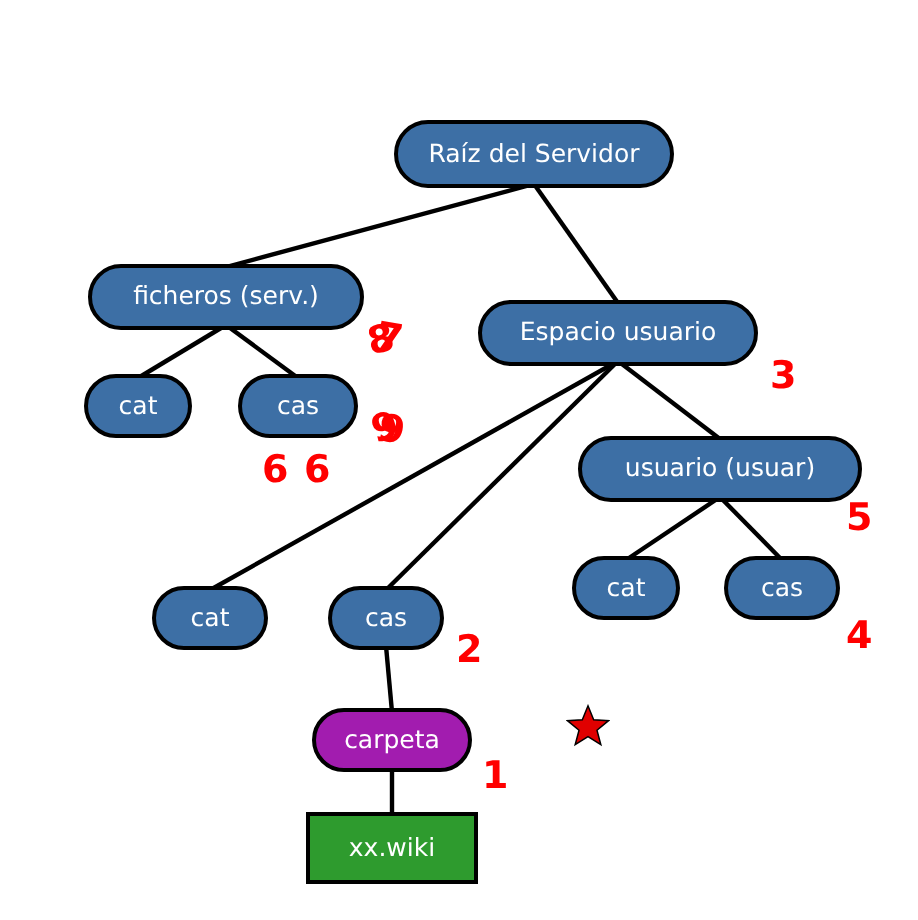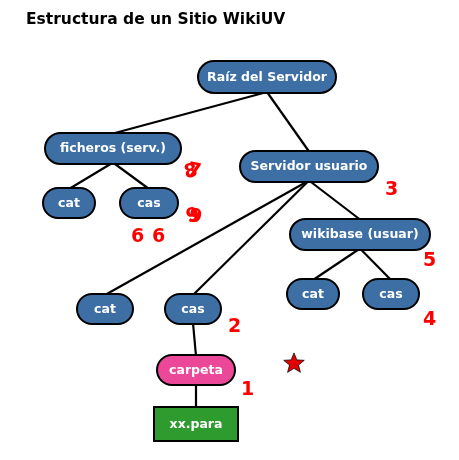--- a/index.html
+++ b/index.html
@@ -34,32 +34,32 @@
     height: 460px;
   }
   .node {
     position: absolute;
     box-sizing: border-box;
     display: flex;
     align-items: center;
     justify-content: center;
     color: #ffffff;
     font-family: "DejaVu Sans", sans-serif;
-    font-weight: bold;
+    font-weight: normal;
     font-size: 12.5px;
     border: 2.5px solid #000000;
     white-space: nowrap;
     line-height: 1;
   }
   .node.blue {
     background: #3d6fa5;
     border-radius: 999px;
   }
   .node.green-round {
-    background: #ec4899;
+    background: #a21caf;
     border-radius: 999px;
   }
   .node.green-rect {
     background: #2e9b2e;
     border-radius: 0;
   }
   .rednum {
     position: absolute;
     color: #ff0000;
     font-family: "DejaVu Sans", sans-serif;
@@ -84,49 +84,48 @@
     font-weight: bold;
     line-height: 1.25;
     white-space: pre-line;
   }
 </style>
 </head>
 <body>
 
 <div id="canvas">
 
-  <div id="title">Estructura de un Sitio WikiUV</div>
 
   <svg id="edges" viewBox="0 0 459 460" xmlns="http://www.w3.org/2000/svg">
       <line x1="267" y1="92" x2="113" y2="133.5" stroke="#000000" stroke-width="2.2"></line>
       <line x1="267" y1="92" x2="309" y2="151.5" stroke="#000000" stroke-width="2.2"></line>
       <line x1="113" y1="162.5" x2="69" y2="189" stroke="#000000" stroke-width="2.2"></line>
       <line x1="113" y1="162.5" x2="149" y2="189" stroke="#000000" stroke-width="2.2"></line>
       <line x1="309" y1="180.5" x2="360" y2="219.5" stroke="#000000" stroke-width="2.2"></line>
       <line x1="309" y1="180.5" x2="105" y2="295" stroke="#000000" stroke-width="2.2"></line>
       <line x1="309" y1="180.5" x2="193" y2="295" stroke="#000000" stroke-width="2.2"></line>
       <line x1="360" y1="248.5" x2="313" y2="280" stroke="#000000" stroke-width="2.2"></line>
       <line x1="360" y1="248.5" x2="391" y2="280" stroke="#000000" stroke-width="2.2"></line>
       <line x1="193" y1="323" x2="196" y2="356" stroke="#000000" stroke-width="2.2"></line>
       <line x1="196" y1="384" x2="196" y2="408" stroke="#000000" stroke-width="2.2"></line>
     </svg>
 
   <div id="node-layer">
       <div class="node blue" style="left: 197px; top: 60px; width: 140px; height: 34px;">Raíz del Servidor</div>
       <div class="node blue" style="left: 44px; top: 131.5px; width: 138px; height: 33px;">ficheros (serv.)</div>
       <div class="node blue" style="left: 42px; top: 187px; width: 54px; height: 32px;">cat</div>
       <div class="node blue" style="left: 119px; top: 187px; width: 60px; height: 32px;">cas</div>
-      <div class="node blue" style="left: 239px; top: 149.5px; width: 140px; height: 33px;">Servidor usuario</div>
-      <div class="node blue" style="left: 289px; top: 217.5px; width: 142px; height: 33px;">wikibase (usuar)</div>
+      <div class="node blue" style="left: 239px; top: 149.5px; width: 140px; height: 33px;">Espacio usuario</div>
+      <div class="node blue" style="left: 289px; top: 217.5px; width: 142px; height: 33px;">usuario (usuar)</div>
       <div class="node blue" style="left: 286px; top: 278px; width: 54px; height: 32px;">cat</div>
       <div class="node blue" style="left: 362px; top: 278px; width: 58px; height: 32px;">cas</div>
       <div class="node blue" style="left: 76px; top: 293px; width: 58px; height: 32px;">cat</div>
       <div class="node blue" style="left: 164px; top: 293px; width: 58px; height: 32px;">cas</div>
       <div class="node green-round" style="left: 156px; top: 354px; width: 80px; height: 32px;">carpeta</div>
-      <div class="node green-rect" style="left: 153px; top: 406px; width: 86px; height: 36px;">xx.para</div>
+      <div class="node green-rect" style="left: 153px; top: 406px; width: 86px; height: 36px;">xx.wiki</div>
     </div>
 
   <div id="annotation-layer">
       <div class="rednum" style="left: 184px; top: 161px; font-size: 19px; color: rgb(255, 0, 0); transform: rotate(-12deg);">8</div>
       <div class="rednum" style="left: 188px; top: 160px; font-size: 19px; color: rgb(255, 0, 0); transform: rotate(10deg);">7</div>
       <div class="rednum" style="left: 186px; top: 205px; font-size: 19px; color: rgb(255, 0, 0); transform: rotate(-14deg);">9</div>
       <div class="rednum" style="left: 189px; top: 206px; font-size: 19px; color: rgb(255, 0, 0); transform: rotate(12deg);">9</div>
       <div class="rednum" style="left: 131px; top: 226px; font-size: 19px; color: rgb(255, 0, 0);">6</div>
       <div class="rednum" style="left: 152px; top: 226px; font-size: 19px; color: rgb(255, 0, 0);">6</div>
       <div class="rednum" style="left: 385px; top: 179px; font-size: 19px; color: rgb(255, 0, 0);">3</div>

